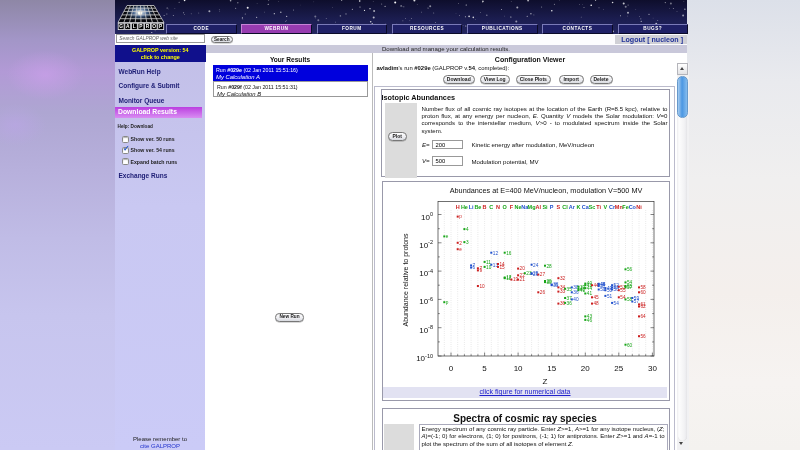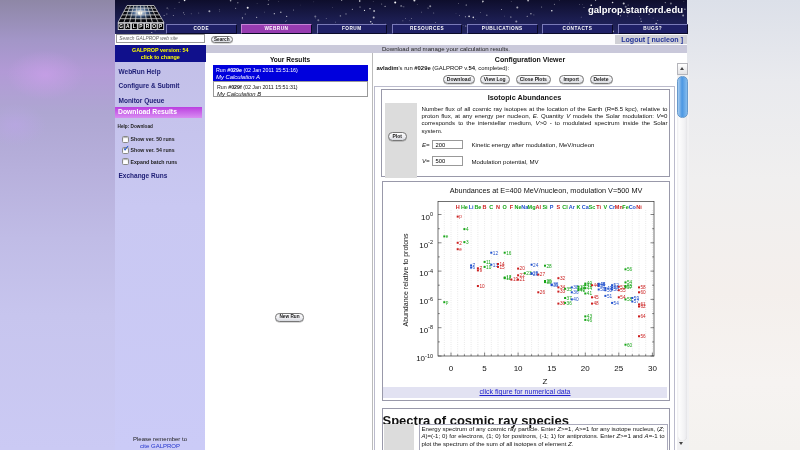--- a/index.html
+++ b/index.html
@@ -239,21 +239,20 @@
       <text x="18.3" y="28.3" font-size="4.8" font-weight="bold" fill="#fff" text-anchor="middle" font-family="Liberation Sans, sans-serif">L</text>
       <rect x="22.0" y="23.2" width="5.9" height="6.4" fill="#000" stroke="#e8e8e8" stroke-width="0.8"></rect>
       <text x="24.9" y="28.3" font-size="4.8" font-weight="bold" fill="#fff" text-anchor="middle" font-family="Liberation Sans, sans-serif">P</text>
       <rect x="28.6" y="23.2" width="5.9" height="6.4" fill="#000" stroke="#e8e8e8" stroke-width="0.8"></rect>
       <text x="31.5" y="28.3" font-size="4.8" font-weight="bold" fill="#fff" text-anchor="middle" font-family="Liberation Sans, sans-serif">R</text>
       <rect x="35.2" y="23.2" width="5.9" height="6.4" fill="#000" stroke="#e8e8e8" stroke-width="0.8"></rect>
       <text x="38.1" y="28.3" font-size="4.8" font-weight="bold" fill="#fff" text-anchor="middle" font-family="Liberation Sans, sans-serif">O</text>
       <rect x="41.8" y="23.2" width="5.9" height="6.4" fill="#000" stroke="#e8e8e8" stroke-width="0.8"></rect>
       <text x="44.7" y="28.3" font-size="4.8" font-weight="bold" fill="#fff" text-anchor="middle" font-family="Liberation Sans, sans-serif">P</text>
 </svg>
-  <div class="abs" style="right:4px;top:4px;width:300px;text-align:right;color:#fff;font-size:9.5px;font-weight:bold;">galprop.stanford.edu</div>
   <div style="position:absolute;left:51.0px;top:24px;width:70.5px;height:9.5px;background:#1f2066;border-top:1px solid #7a7ab8;border-left:1px solid #7a7ab8;border-right:1px solid #0a0a28;border-bottom:1px solid #0a0a28;box-sizing:border-box;color:#fff;font-size:4.7px;font-weight:bold;text-align:center;line-height:7.8px;letter-spacing:0.5px;">CODE</div>
     <div style="position:absolute;left:126.2px;top:24px;width:70.5px;height:9.5px;background:#963bb0;border-top:1px solid #c583d6;border-left:1px solid #c583d6;border-right:1px solid #0a0a28;border-bottom:1px solid #0a0a28;box-sizing:border-box;color:#fff;font-size:4.7px;font-weight:bold;text-align:center;line-height:7.8px;letter-spacing:0.5px;">WEBRUN</div>
     <div style="position:absolute;left:201.5px;top:24px;width:70.5px;height:9.5px;background:#1f2066;border-top:1px solid #7a7ab8;border-left:1px solid #7a7ab8;border-right:1px solid #0a0a28;border-bottom:1px solid #0a0a28;box-sizing:border-box;color:#fff;font-size:4.7px;font-weight:bold;text-align:center;line-height:7.8px;letter-spacing:0.5px;">FORUM</div>
     <div style="position:absolute;left:276.8px;top:24px;width:70.5px;height:9.5px;background:#1f2066;border-top:1px solid #7a7ab8;border-left:1px solid #7a7ab8;border-right:1px solid #0a0a28;border-bottom:1px solid #0a0a28;box-sizing:border-box;color:#fff;font-size:4.7px;font-weight:bold;text-align:center;line-height:7.8px;letter-spacing:0.5px;">RESOURCES</div>
     <div style="position:absolute;left:352.0px;top:24px;width:70.5px;height:9.5px;background:#1f2066;border-top:1px solid #7a7ab8;border-left:1px solid #7a7ab8;border-right:1px solid #0a0a28;border-bottom:1px solid #0a0a28;box-sizing:border-box;color:#fff;font-size:4.7px;font-weight:bold;text-align:center;line-height:7.8px;letter-spacing:0.5px;">PUBLICATIONS</div>
     <div style="position:absolute;left:427.2px;top:24px;width:70.5px;height:9.5px;background:#1f2066;border-top:1px solid #7a7ab8;border-left:1px solid #7a7ab8;border-right:1px solid #0a0a28;border-bottom:1px solid #0a0a28;box-sizing:border-box;color:#fff;font-size:4.7px;font-weight:bold;text-align:center;line-height:7.8px;letter-spacing:0.5px;">CONTACTS</div>
     <div style="position:absolute;left:502.5px;top:24px;width:70.5px;height:9.5px;background:#1f2066;border-top:1px solid #7a7ab8;border-left:1px solid #7a7ab8;border-right:1px solid #0a0a28;border-bottom:1px solid #0a0a28;box-sizing:border-box;color:#fff;font-size:4.7px;font-weight:bold;text-align:center;line-height:7.8px;letter-spacing:0.5px;">BUGS?</div>
   <div class="abs" style="left:0;top:33.5px;width:572px;height:11.5px;background:#fcfcfe;"></div>
     <div class="abs" style="left:500px;top:34.8px;width:72px;height:9.4px;background:#d0d0d6;"></div>
   <div class="abs" style="left:0;top:33.5px;width:90px;height:11.5px;background:#fff;"></div>
@@ -303,21 +302,21 @@
  <div style="position:absolute;left:0px;top:0px;width:11.5px;height:12px;background:linear-gradient(#ffffff,#e3e3e6);border:1px solid #b5b5bb;box-sizing:border-box;">
   <div style="position:absolute;left:2px;top:3px;width:0;height:0;border-left:2.8px solid transparent;border-right:2.8px solid transparent;border-bottom:3.8px solid #444;"></div>
  </div>
  <div style="position:absolute;left:1px;top:13px;width:9.5px;height:365px;border-radius:5px;background:linear-gradient(90deg,#ffffff,#f2f2f4 70%,#e8e8ec);box-shadow:inset 0 0 1px #ccc;"></div>
  <div style="position:absolute;left:0.5px;top:12.5px;width:10.5px;height:42px;border-radius:5.2px;background:linear-gradient(90deg,#a8cdf0,#4a96e2 45%,#85bcee);border:1px solid #6699cc;box-sizing:border-box;"></div>
  <div style="position:absolute;left:2.8px;top:379px;width:0;height:0;border-left:2.8px solid transparent;border-right:2.8px solid transparent;border-top:3.8px solid #444;"></div>
 </div>
   <div class="abs" style="left:258.5px;top:86px;width:301px;height:364px;border:1px solid #bbc;border-bottom:none;box-sizing:border-box;"></div>
 
 <div class="abs" style="left:265.5px;top:89.3px;width:289px;height:88.2px;border:1px solid #99a;box-sizing:border-box;background:#fff;">
-  <div style="position:absolute;left:0;top:2.5px;width:286px;text-align:center;font-size:7.3px;font-weight:bold;color:#111;">Isotopic Abundances</div>
+  <div style="position:absolute;left:0;top:2.5px;width:286px;text-align:left;font-size:7.3px;font-weight:bold;color:#111;">Isotopic Abundances</div>
   <div style="position:absolute;left:3.5px;top:12.5px;width:31.5px;height:75px;background:#dcdcdc;"></div>
   <div style="position:absolute;left:40px;top:14.5px;width:246px;font-size:6.1px;color:#111;text-align:justify;line-height:7.3px;">Number flux of all cosmic ray isotopes at the location of the Earth (R=8.5 kpc), relative to proton flux, at any energy per nucleon, <i>E</i>. Quantity <i>V</i> models the Solar modulation: <i>V</i>=0 corresponds to the interstellar medium, <i>V</i>&gt;0 - to modulated spectrum inside the Solar system.</div>
   <div style="position:absolute;left:40.5px;top:50.3px;font-size:6.1px;font-style:italic;color:#111;">E=</div>
   <div style="position:absolute;left:50px;top:49.5px;width:31px;height:9.5px;border:1px solid #999;box-sizing:border-box;font-size:5.8px;padding-left:3px;line-height:8px;">200</div>
   <div style="position:absolute;left:90px;top:51px;font-size:6.1px;color:#111;">Kinetic energy after modulation, MeV/nucleon</div>
   <div style="position:absolute;left:40.5px;top:66.8px;font-size:6.1px;font-style:italic;color:#111;">V=</div>
   <div style="position:absolute;left:50px;top:66px;width:31px;height:9.5px;border:1px solid #999;box-sizing:border-box;font-size:5.8px;padding-left:3px;line-height:8px;">500</div>
   <div style="position:absolute;left:90px;top:67.5px;font-size:6.1px;color:#111;">Modulation potential, MV</div>
 </div>
 
@@ -624,17 +623,17 @@
       <rect x="263.0" y="124.5" width="2" height="2" fill="#cc2020"></rect>
       <text x="265.5" y="127.3" font-size="4.7" fill="#cc2020">62</text>
       <rect x="263.0" y="134.4" width="2" height="2" fill="#cc2020"></rect>
       <text x="265.5" y="137.2" font-size="4.7" fill="#cc2020">64</text>
       <rect x="263.0" y="154.2" width="2" height="2" fill="#cc2020"></rect>
       <text x="265.5" y="157.0" font-size="4.7" fill="#cc2020">56</text>
     </svg>
   <div class="abs" style="left:268px;top:387px;width:284px;height:10.5px;background:#e2e2f2;text-align:center;font-size:7px;line-height:10.5px;"><span style="color:#2222cc;text-decoration:underline;">click figure for numerical data</span></div>
 
 <div class="abs" style="left:266.5px;top:408px;width:288px;height:42px;border:1px solid #99a;border-bottom:none;box-sizing:border-box;background:#fff;">
-  <div style="position:absolute;left:0;top:4px;width:285px;font-size:13px;font-weight:bold;color:#111;">Spectra of cosmic ray species</div>
+  <div style="position:absolute;left:0;top:4px;width:285px;text-align:center;font-size:10px;font-weight:bold;color:#111;">Spectra of cosmic ray species</div>
   <div style="position:absolute;left:1.5px;top:14.5px;width:30px;height:27px;background:#dcdcdc;"></div>
   <div style="position:absolute;left:36px;top:14.5px;width:249px;height:27px;border:1px solid #aab;border-bottom:none;box-sizing:border-box;padding:1.5px 2px;font-size:6.05px;color:#111;text-align:justify;line-height:7.3px;">Energy spectrum of any cosmic ray particle. Enter <i>Z</i>&gt;=1, <i>A</i>&gt;=1 for any isotope nucleus, (<i>Z</i>; <i>A</i>)=(-1; 0) for electrons, (1; 0) for positrons, (-1; 1) for antiprotons. Enter <i>Z</i>&gt;=1 and <i>A</i>=-1 to plot the spectrum of the sum of all isotopes of element <i>Z</i>.</div>
 </div>
 
 </div>
 </body></html>

